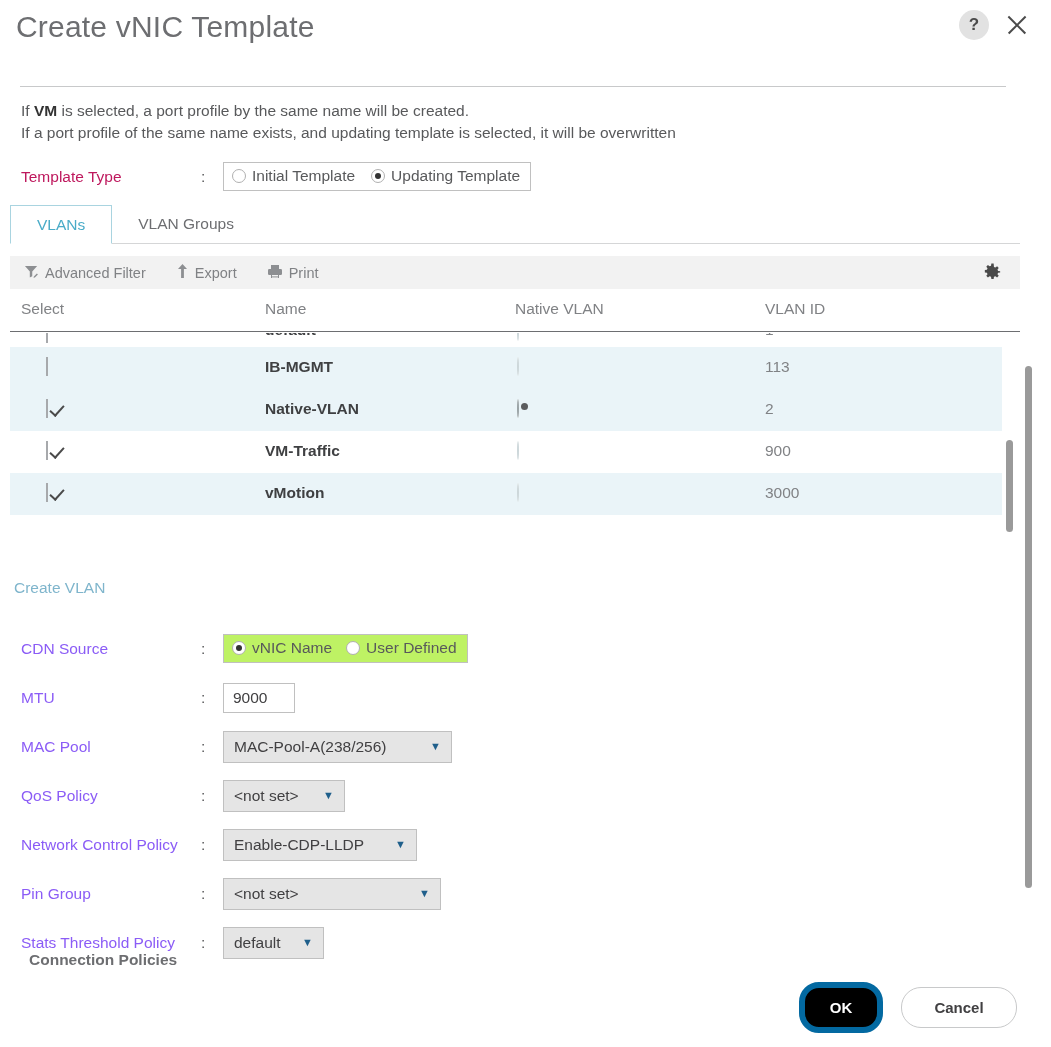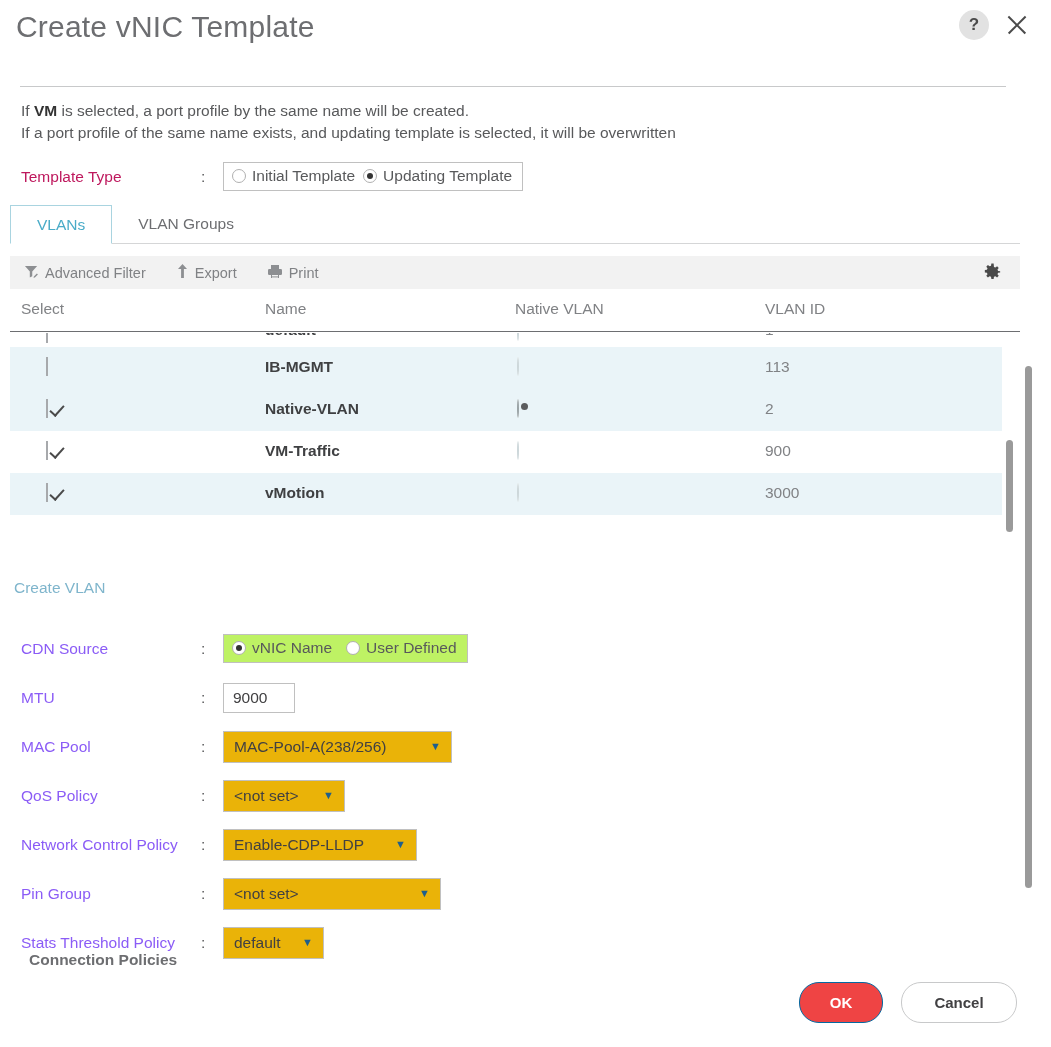--- a/index.html
+++ b/index.html
@@ -99,21 +99,21 @@
     align-items: center;
     font-size: 15.5px;
   }
   .tt-label { width: 180px; color: #be185d; }
   .tt-colon { width: 22px; color: #58595b; }
   .radio-box {
     border: 1px solid #c0c0c0;
     padding: 4px 10px 5px 8px;
     display: flex;
     align-items: center;
-    gap: 8px;
+    gap: 16px;
     background: #fff;
   }
   .radio-opt {
     display: flex;
     align-items: center;
     gap: 6px;
     cursor: pointer;
     white-space: nowrap;
   }
   .radio {
@@ -327,21 +327,21 @@
   .field-input {
     border: 1px solid #c0c0c0;
     background: #fff;
     padding: 5px 9px;
     font-size: 15.5px;
     color: #414042;
     box-sizing: border-box;
   }
   .select-field {
     border: 1px solid #c0c0c0;
-    background: #eab308;
+    background: #e5e5e5;
     padding: 6px 10px;
     font-size: 15.5px;
     color: #414042;
     display: flex;
     align-items: center;
     justify-content: space-between;
     gap: 4px;
     box-sizing: border-box;
     cursor: pointer;
   }
@@ -381,23 +381,23 @@
     border-radius: 20px;
     font-size: 15px;
     font-weight: bold;
     padding: 11px 0;
     text-align: center;
     cursor: pointer;
     box-sizing: border-box;
   }
   .btn-ok {
     width: 84px;
-    background: #ef4444;
+    background: #000000;
     color: #fff;
-    border: 1px solid #0369a1;
+    border: 6px solid #0369a1;
   }
   .btn-cancel {
     width: 116px;
     background: #fff;
     color: #414042;
     border: 1px solid #c8c9ca;
   }
 </style>
 </head>
 <body>

